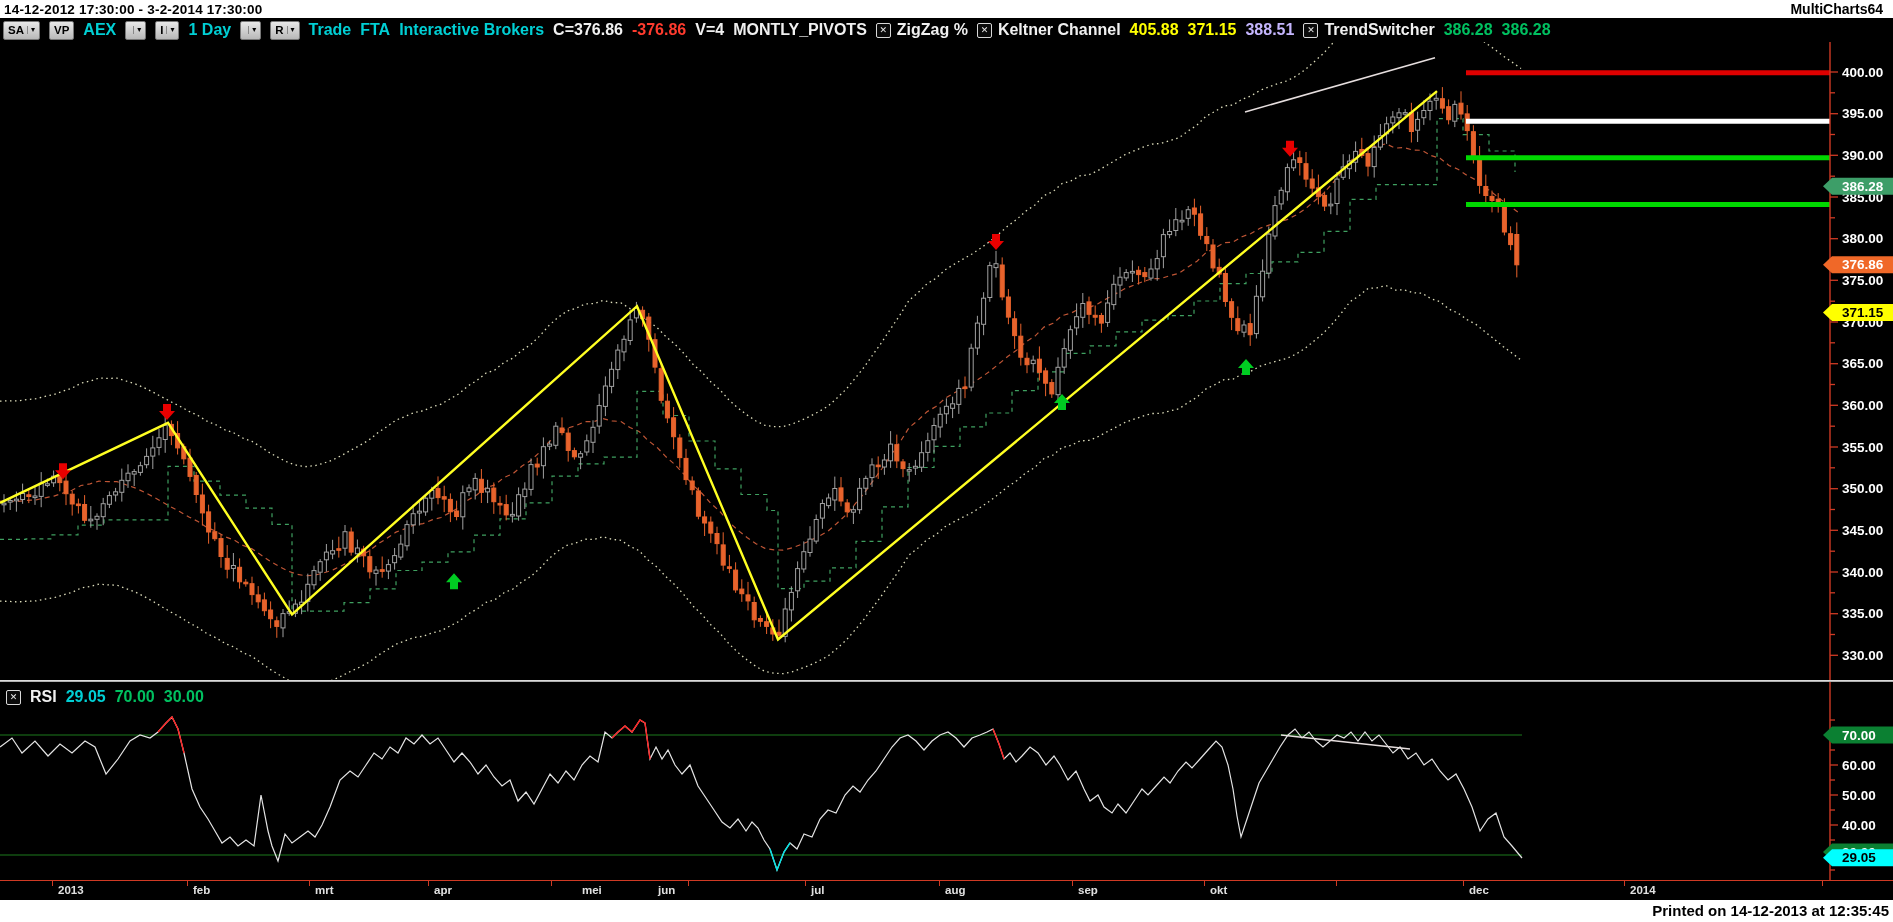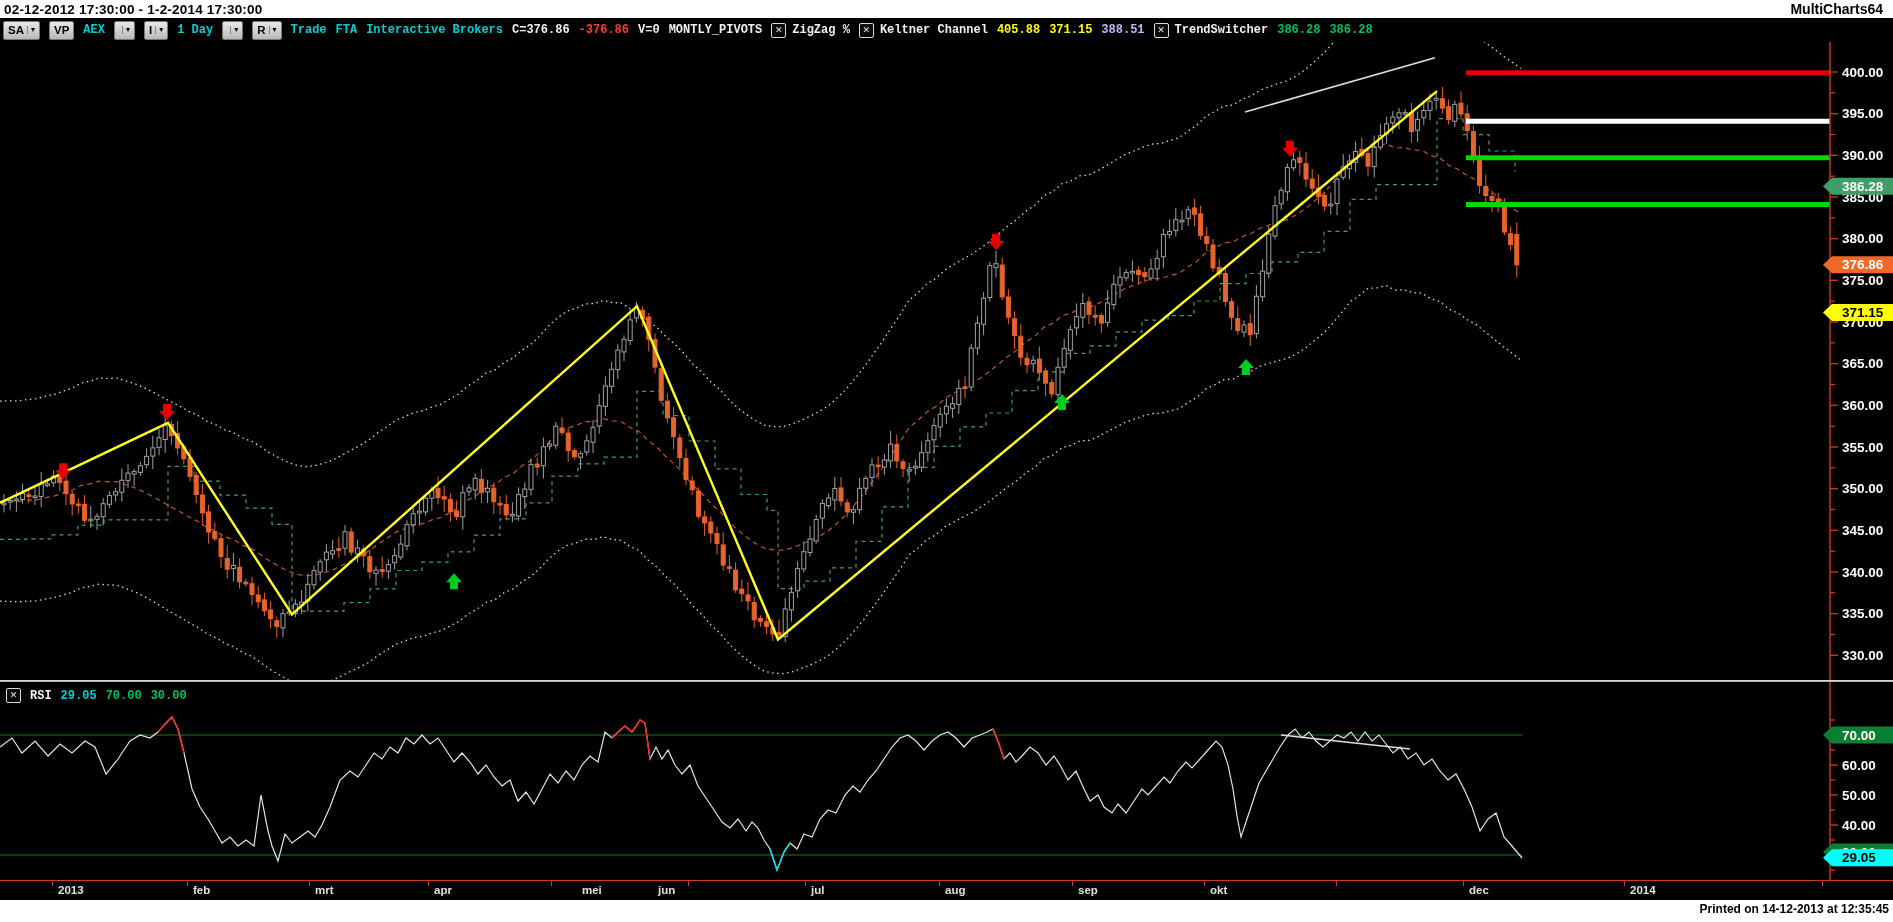--- a/index.html
+++ b/index.html
@@ -8,42 +8,42 @@
   #titlebar{position:absolute;left:0;top:0;width:1893px;height:18px;background:#ffffff;
             display:flex;justify-content:space-between;align-items:center;}
   #titlebar .lt{font-size:13.5px;font-weight:600;color:#000;padding-left:4px;letter-spacing:0.2px;}
   #titlebar .rt{font-size:14px;font-weight:bold;color:#000;padding-right:10px;}
   #toolbar{position:absolute;left:3px;top:18px;width:1893px;height:24px;background:#000;
            display:flex;align-items:center;gap:9px;padding-left:0;box-sizing:border-box;}
   .tb-btn{background:linear-gradient(#e8e8e8,#b8b8b8);border:1px solid #777;color:#000;
           font-size:11.5px;font-weight:bold;padding:1px 4px;border-radius:2px;display:flex;
           align-items:center;gap:3px;height:15px;line-height:13px;}
   .tb-btn .arr{font-size:8px;line-height:8px;border-left:1px solid #888;padding-left:3px;}
-  .tb-lbl{font-size:12px;font-weight:bold;white-space:nowrap;font-family:Liberation Mono, monospace;}
+  .tb-lbl{font-size:16px;font-weight:bold;white-space:nowrap;}
   .tb-chk{width:13px;height:13px;border:1px solid #d8d8d8;color:#e8e8e8;font-size:9px;
           line-height:12px;text-align:center;background:#0a0a0a;border-radius:2px;flex:0 0 auto;}
   .chk-group{display:flex;align-items:center;gap:6px;}
   #chart-main{position:absolute;left:0;top:42px;width:1508px;height:638px;background:#000;}
   #pane-divider{position:absolute;left:0;top:680px;width:1893px;height:2px;
                 background:linear-gradient(#f0f0f0,#9a9a9a);}
   #chart-rsi{position:absolute;left:0;top:682px;width:1893px;height:198px;background:#000;}
   #rsi-header{position:absolute;left:6px;top:6px;display:flex;align-items:center;gap:9px;z-index:5;}
   #date-axis{position:absolute;left:0;top:880px;width:1893px;height:20px;background:#000;
              border-top:1px solid #cf3a24;box-sizing:border-box;}
   .month-lbl{position:absolute;top:3px;font-size:11.5px;font-weight:bold;color:#e0e0e0;}
   .month-tick{position:absolute;top:0;width:1px;height:5px;background:#cf3a24;}
   #print-bar{position:absolute;left:0;top:900px;width:1893px;height:22px;background:#ffffff;}
-  #print-bar span{position:absolute;right:4px;top:2px;font-size:12px;font-weight:bold;color:#000;margin-left:16px;}
+  #print-bar span{position:absolute;right:4px;top:2px;font-size:15px;font-weight:bold;color:#000;margin-left:16px;}
   svg text{font-family:"Liberation Sans","DejaVu Sans",sans-serif;}
 </style>
 </head>
 <body>
 
 <div id="titlebar">
-  <span class="lt">02-12-2012 17:30:00 - 1-2-2014 17:30:00</span>
+  <span class="lt">14-12-2012 17:30:00 - 3-2-2014 17:30:00</span>
   <span class="rt">MultiCharts64</span>
 </div>
 
 <div id="toolbar">
     <div class="tb-btn">
       <span>SA</span>
       <span class="arr">▾</span>
     </div>
     <div class="tb-btn">
       <span>VP</span>
@@ -64,21 +64,21 @@
     </div>
     <div class="tb-btn">
       <span>R</span>
       <span class="arr">▾</span>
     </div>
     <span class="tb-lbl" style="color: rgb(0, 207, 212);">Trade</span>
     <span class="tb-lbl" style="color: rgb(0, 207, 212);">FTA</span>
     <span class="tb-lbl" style="color: rgb(0, 207, 212);">Interactive Brokers</span>
     <span class="tb-lbl" style="color: rgb(240, 240, 240);">C=376.86</span>
     <span class="tb-lbl" style="color: rgb(255, 59, 46);">-376.86</span>
-    <span class="tb-lbl" style="color: rgb(240, 240, 240);">V=0</span>
+    <span class="tb-lbl" style="color: rgb(240, 240, 240);">V=4</span>
     <span class="tb-lbl" style="color: rgb(240, 240, 240);">MONTLY_PIVOTS</span>
     <div class="chk-group">
       <span class="tb-chk">✕</span>
       <span class="tb-lbl" style="color: rgb(240, 240, 240);">ZigZag %</span>
     </div>
     <div class="chk-group">
       <span class="tb-chk">✕</span>
       <span class="tb-lbl" style="color: rgb(240, 240, 240);">Keltner Channel</span>
     </div>
     <span class="tb-lbl" style="color: rgb(255, 255, 0);">405.88</span>

